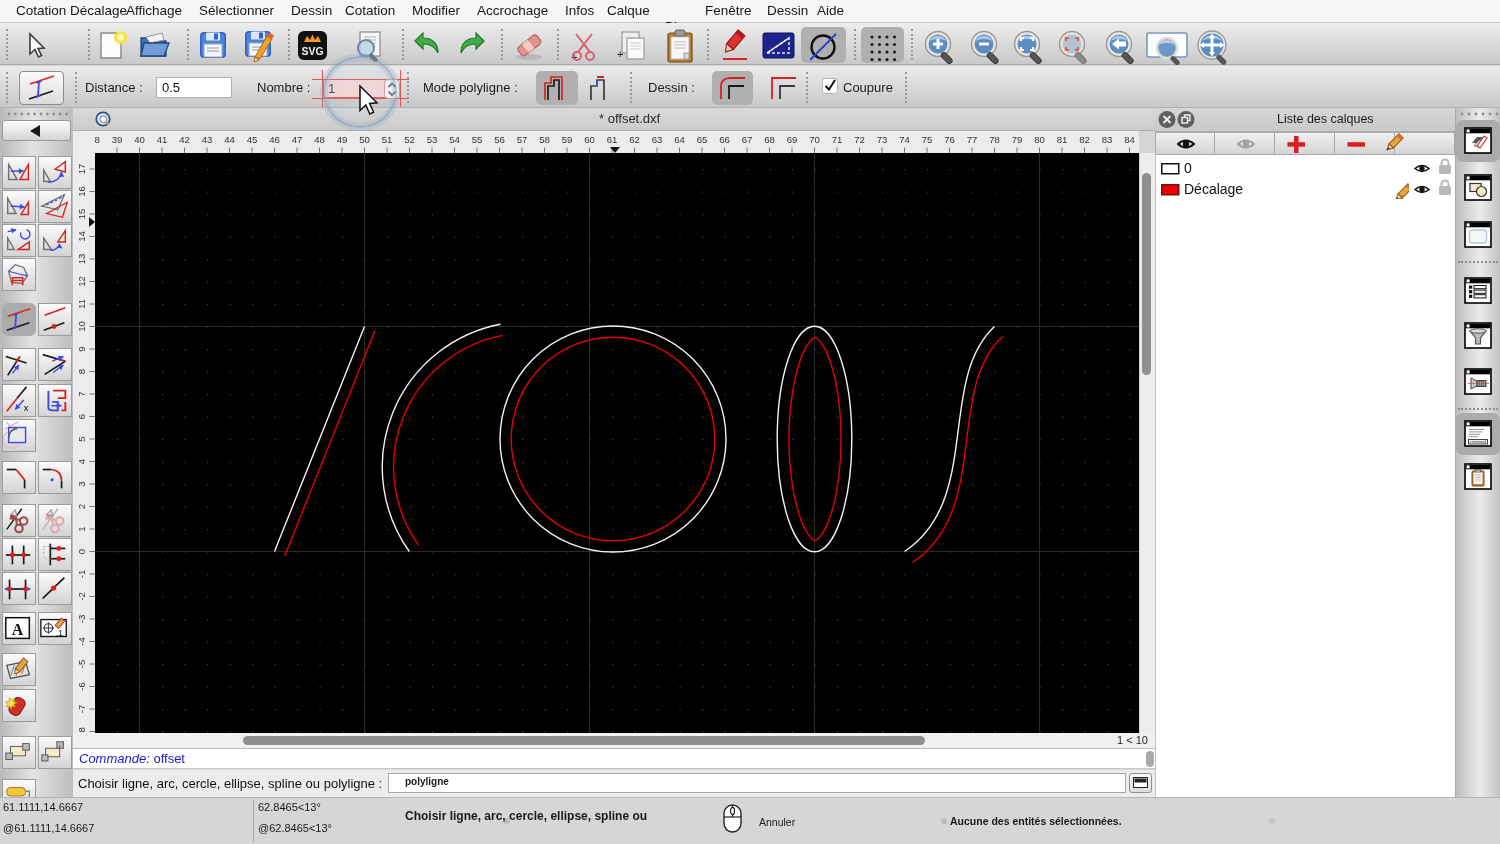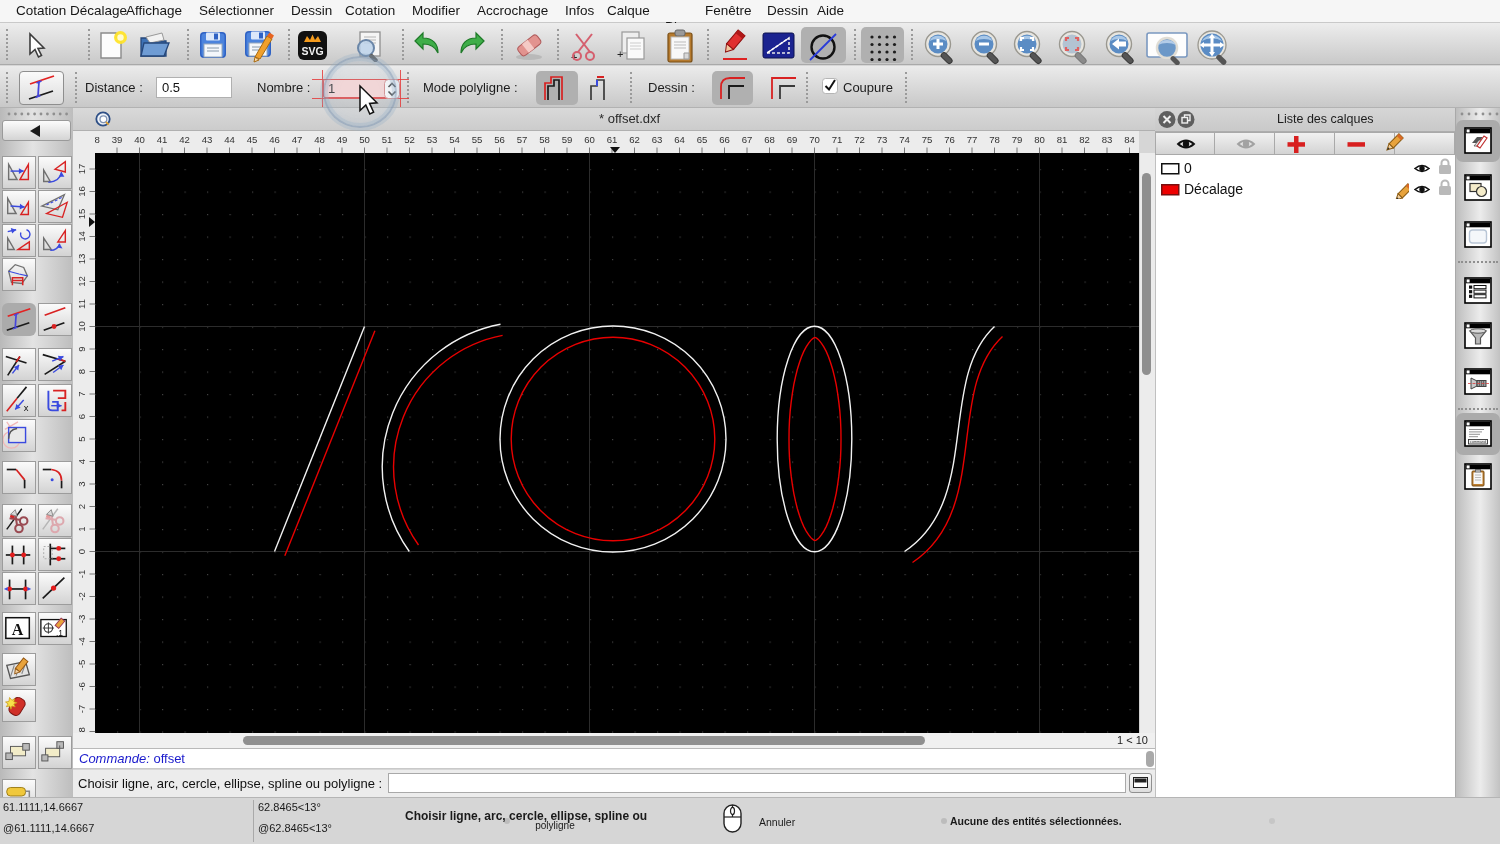--- a/index.html
+++ b/index.html
@@ -935,21 +935,21 @@
     <path d="M11,12 h6 M11,14.5 h6 M11,17 h6" stroke="#aaa" stroke-width="0.8"></path>
   </svg>
 <div style="position:absolute;left:0px;top:797px;width:1500px;height:47px;background:#d6d6d6;border-top:1px solid #b5b5b5"></div>
 <div style="position:absolute;left:3px;top:801px;white-space:nowrap;font-size:11px;color:#1a1a1a">61.1111,14.6667</div>
 <div style="position:absolute;left:3px;top:822px;white-space:nowrap;font-size:11px;color:#1a1a1a">@61.1111,14.6667</div>
 <div style="position:absolute;left:253px;top:800px;width:0px;height:42px;border-left:1px solid #a9a9a9"></div>
 <div style="position:absolute;left:258px;top:801px;white-space:nowrap;font-size:11px;color:#1a1a1a">62.8465&lt;13°</div>
 <div style="position:absolute;left:258px;top:822px;white-space:nowrap;font-size:11px;color:#1a1a1a">@62.8465&lt;13°</div>
 <div style="position:absolute;left:504px;top:818px;width:6px;height:6px;background:#bcbcbc;border-radius:50%"></div>
 <div style="position:absolute;left:0px;top:809px;white-space:nowrap;left:405px;width:300px;font-size:12px;font-weight:600;color:#1a1a1a;text-align:left">Choisir ligne, arc, cercle, ellipse, spline ou</div>
-<div style="position:absolute;left:0px;top:820px;white-space:nowrap;left:405px;width:300px;font-size:10px;font-weight:400;color:#1a1a1a;text-align:center">polyligne</div>
+<div style="position:absolute;left:0px;top:776px;white-space:nowrap;left:405px;width:300px;font-size:10px;font-weight:700;color:#1a1a1a;text-align:left">polyligne</div>
 <svg style="position:absolute;left:722px;top:804px" width="22" height="30">
     <rect x="2" y="1" width="17" height="27" rx="8.5" fill="#fff" stroke="#222" stroke-width="1.4"></rect>
     <line x1="2" y1="13" x2="19" y2="13" stroke="#222" stroke-width="1.2"></line>
     <line x1="10.5" y1="1" x2="10.5" y2="13" stroke="#222" stroke-width="1.2"></line>
     <ellipse cx="10.5" cy="7" rx="2" ry="3.6" fill="#fff" stroke="#222" stroke-width="1.2"></ellipse>
   </svg>
 <div style="position:absolute;left:759px;top:816px;white-space:nowrap;font-size:10.5px;color:#1a1a1a">Annuler</div>
 <div style="position:absolute;left:941px;top:818px;width:6px;height:6px;background:#bcbcbc;border-radius:50%"></div>
 <div style="position:absolute;left:950px;top:815px;white-space:nowrap;font-size:10.5px;font-weight:600;color:#1a1a1a">Aucune des entités sélectionnées.</div>
 <div style="position:absolute;left:1269px;top:818px;width:6px;height:6px;background:#c6c6c6;border-radius:50%"></div>

